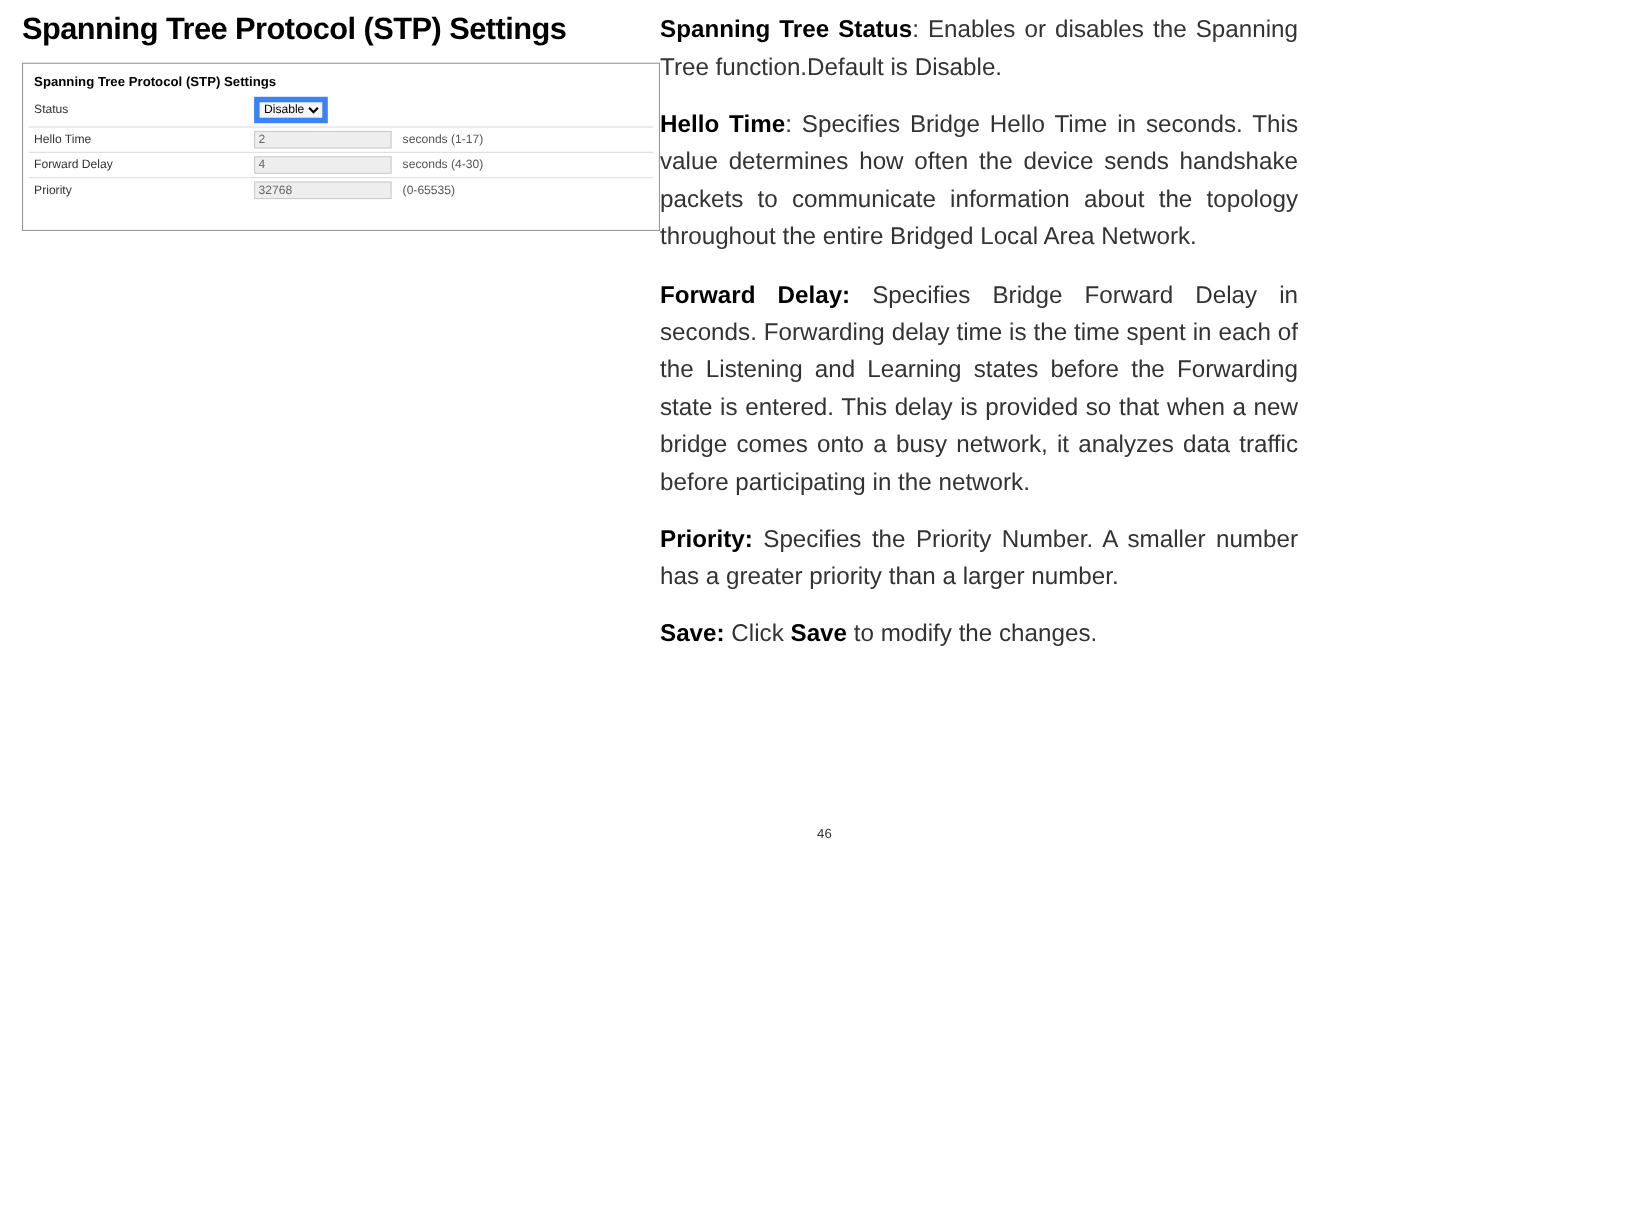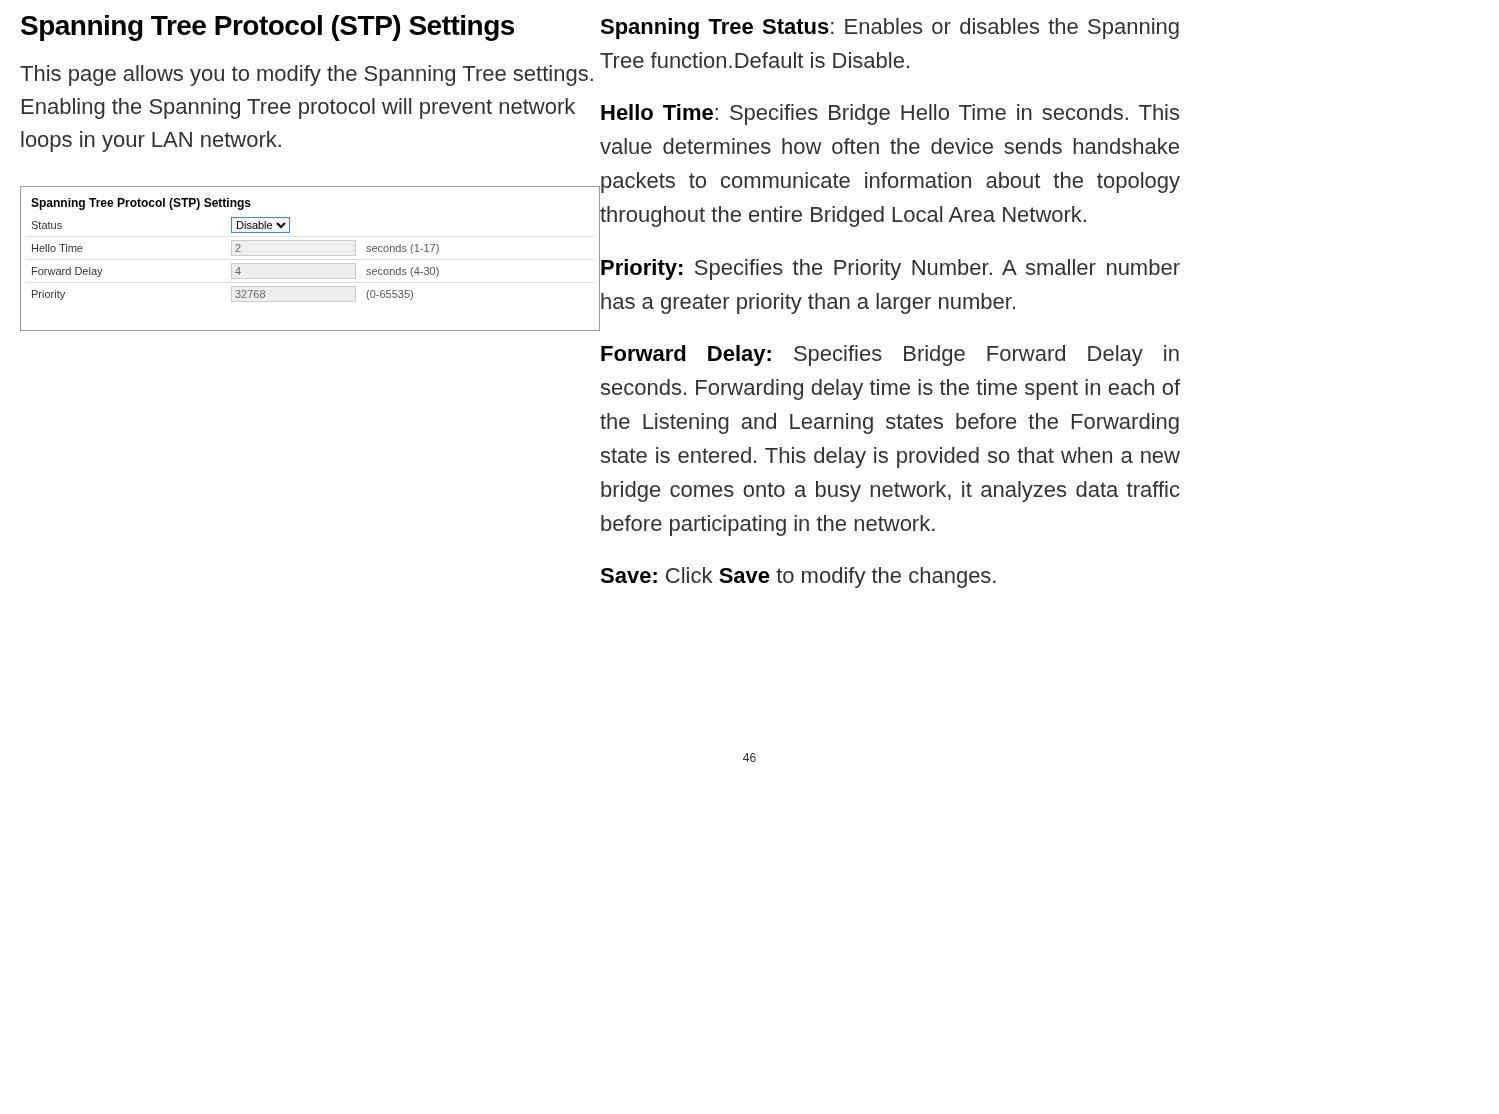--- a/index.html
+++ b/index.html
@@ -80,21 +80,21 @@
       width: 125px;
       background: #eee;
       border: 1px solid #ccc;
       font-size: 11px;
       padding: 1px 3px;
       color: #666;
     }
     .sel {
       font-size: 11px;
       background: #f5f5f5;
-      border: 1px solid #3b82f6;
+      border: 5px solid #3b82f6;
     }
     .def-para {
       font-size: 22px;
       line-height: 1.55;
       color: #333;
       margin-bottom: 18px;
       text-align: justify;
     }
     .def-para .term {
       font-weight: bold;
@@ -110,21 +110,20 @@
     .spacer-bottom {
       height: 20px;
     }
   </style>
 </head>
 <body>
 
 <div class="page">
   <div class="left-column">
     <h2 class="main-heading">Spanning Tree Protocol (STP) Settings</h2>
-    <p class="intro-text">This page allows you to modify the Spanning Tree settings. Enabling the Spanning Tree protocol will prevent network loops in your LAN network.</p>
 
     <div class="settings-box">
       <div class="panel-title">Spanning Tree Protocol (STP) Settings</div>
       <table class="settings-table">
         <tbody>
             <tr>
           <td class="label-cell">Status</td>
           <td class="value-cell">
             <select class="sel">
               <option>Disable</option>
@@ -160,24 +159,24 @@
   </div>
 
   <div class="right-column">
     <p class="def-para">
       <span class="term">Spanning Tree Status</span><span>: </span><span>Enables or disables the Spanning Tree function.Default is Disable.</span>
     </p>
     <p class="def-para">
       <span class="term">Hello Time</span><span>: </span><span>Specifies Bridge Hello Time in seconds. This value determines how often the device sends handshake packets to communicate information about the topology throughout the entire Bridged Local Area Network.</span>
     </p>
     <p class="def-para">
-      <span class="term">Priority:</span><span> </span><span>Specifies the Priority Number. A smaller number has a greater priority than a larger number.</span>
+      <span class="term">Forward Delay:</span><span> </span><span>Specifies Bridge Forward Delay in seconds. Forwarding delay time is the time spent in each of the Listening and Learning states before the Forwarding state is entered. This delay is provided so that when a new bridge comes onto a busy network, it analyzes data traffic before participating in the network.</span>
     </p>
     <p class="def-para">
-      <span class="term">Forward Delay:</span><span> </span><span>Specifies Bridge Forward Delay in seconds. Forwarding delay time is the time spent in each of the Listening and Learning states before the Forwarding state is entered. This delay is provided so that when a new bridge comes onto a busy network, it analyzes data traffic before participating in the network.</span>
+      <span class="term">Priority:</span><span> </span><span>Specifies the Priority Number. A smaller number has a greater priority than a larger number.</span>
     </p>
     <p class="def-para">
       <span class="term">Save:</span><span> </span><span>Click </span><span class="term">Save</span><span> to modify the changes.</span>
     </p>
   </div>
 </div>
 
 <div class="page-number">46</div>
 
 </body></html>

